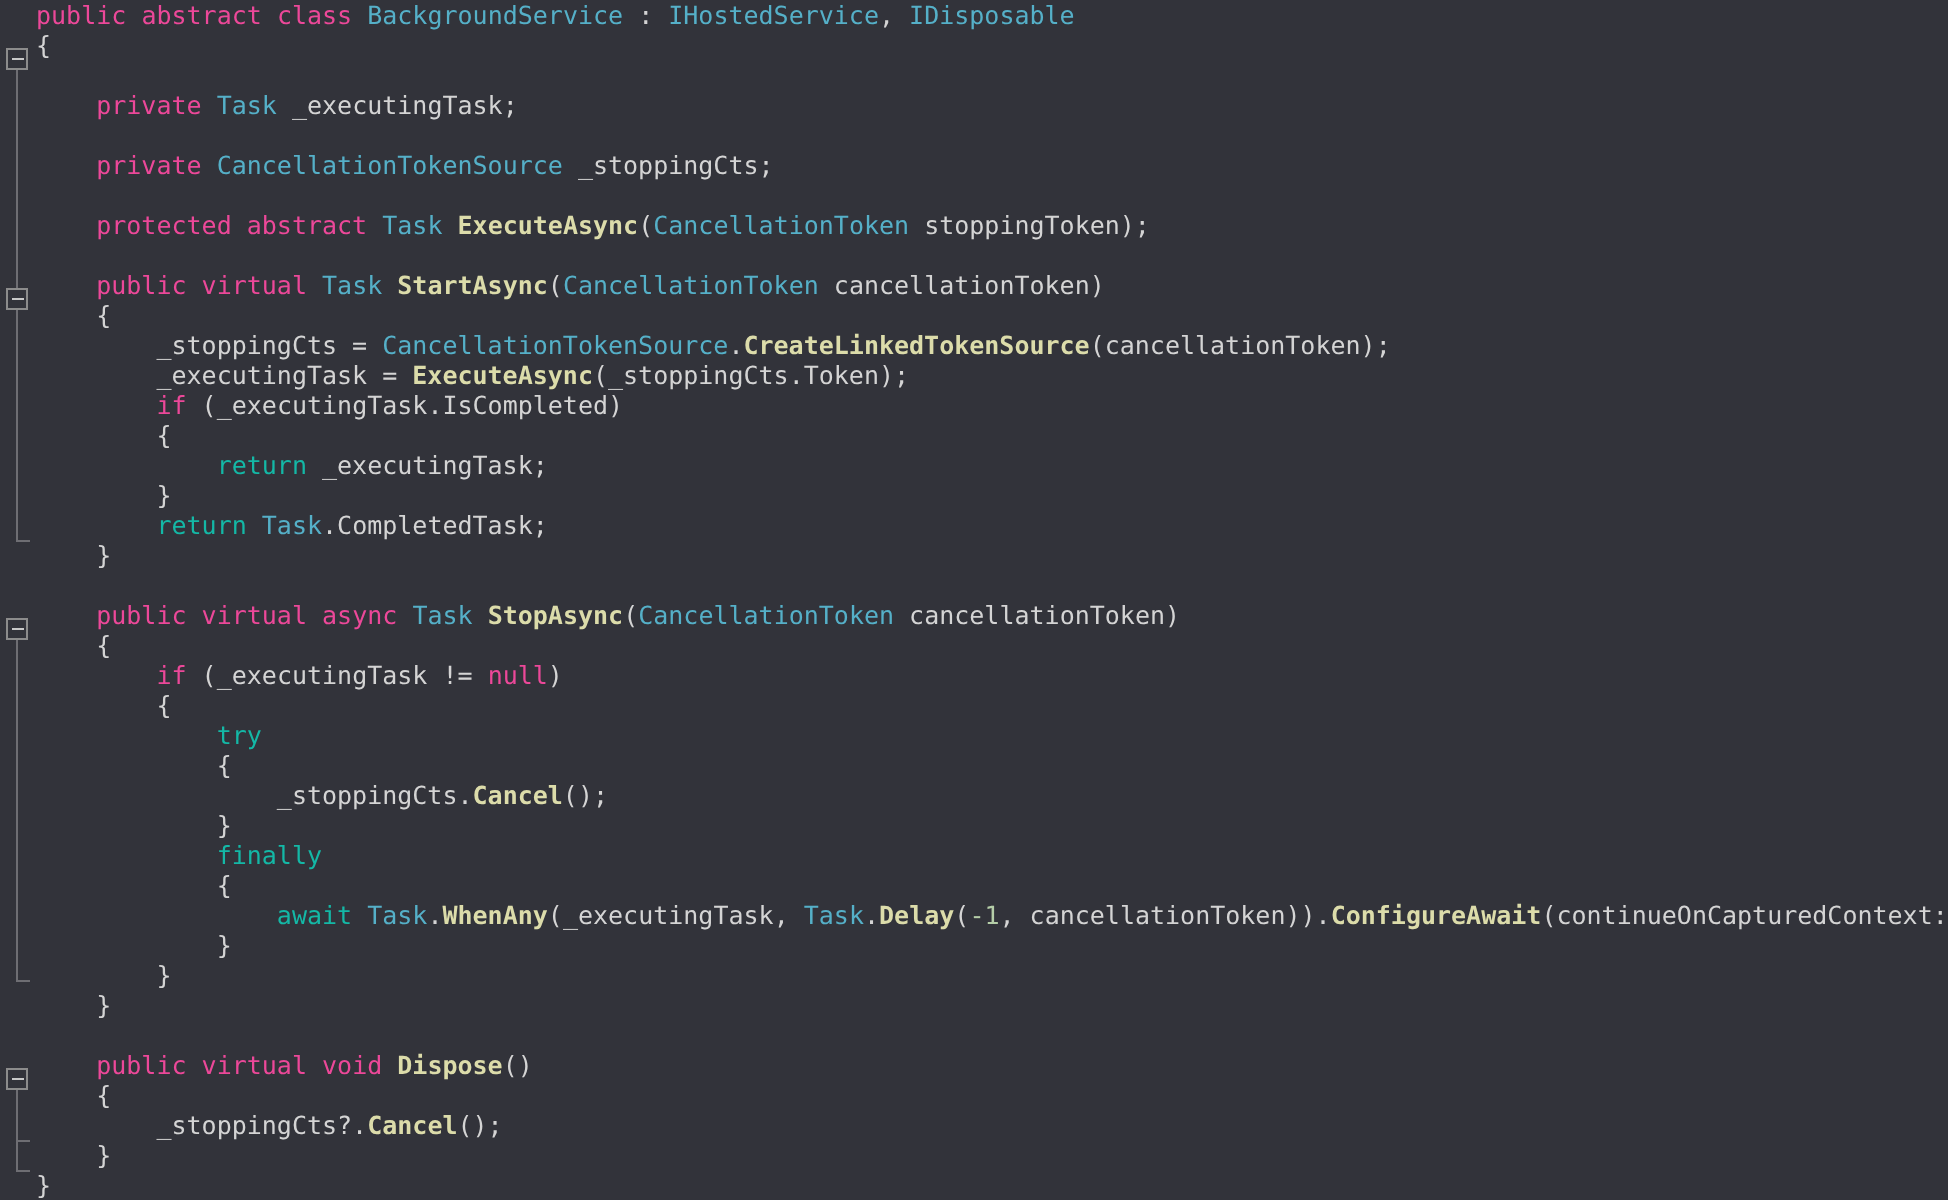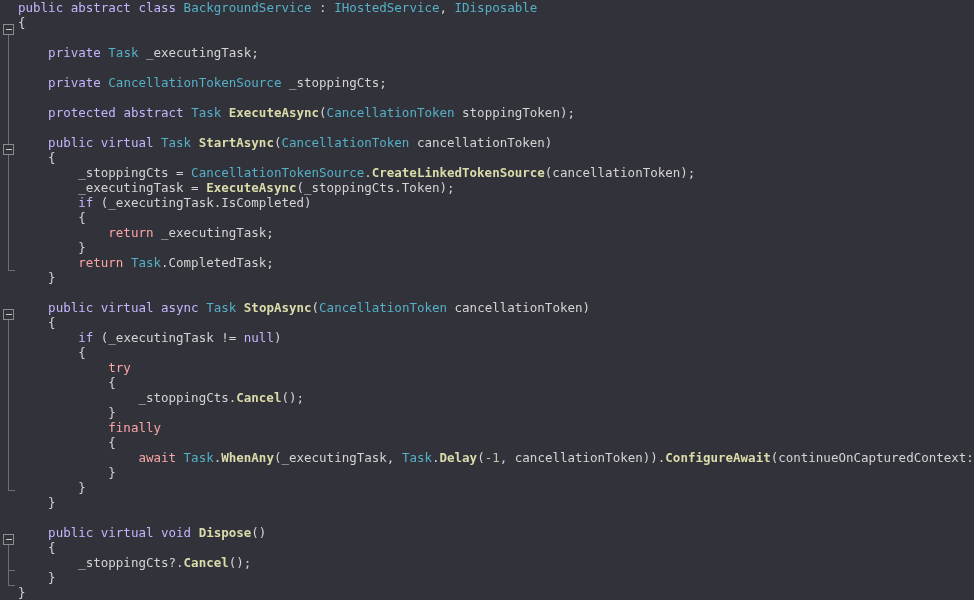--- a/index.html
+++ b/index.html
@@ -70,22 +70,22 @@
     white-space: pre;
     color: #d4d4d4;
   }
   .line {
     height: 15px;
     padding-left: 18px;
     white-space: pre;
   }
 
   
-  .kw   { color: #c4b5fd; }               
-  .ctl  { color: #fca5a5; margin-top: 41px; }               
+  .kw   { color: #ec4899; }               
+  .ctl  { color: #14b8a6; margin-top: 41px; }               
   .typ  { color: #55b0c8; }               
   .mth  { color: #dcdcaa; font-weight: bold; } 
   .fld  { color: #d4d4d4; } 
   .pln  { color: #d4d4d4; }               
   .num  { color: #b5cea8; }               
 </style>
 </head>
 <body>
 
 <div id="editor-root">

